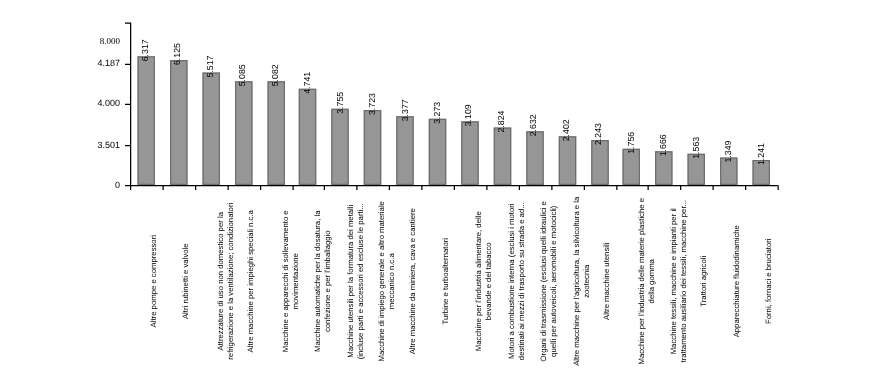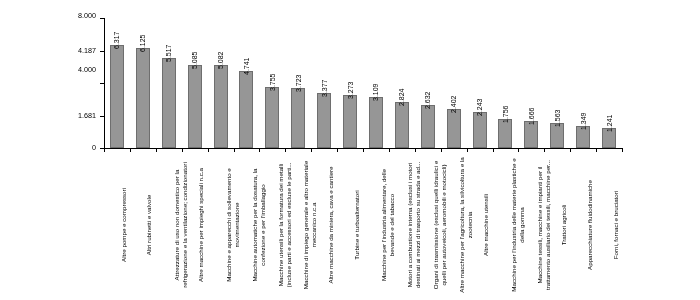--- a/index.html
+++ b/index.html
@@ -108,27 +108,27 @@
 
 <div id="chart-root">
 
   <div id="y-axis-line"></div>
   <div id="x-axis-line"></div>
 
   <div id="y-tick-wrap">
       <div class="y-tick-mark" style="top: 148px;"></div>
       <div class="y-tick-label y-tick-label-pos" style="top: 144px;">0</div>
       <div class="y-tick-mark" style="top: 115.5px;"></div>
-      <div class="y-tick-label y-tick-label-pos" style="top: 111.5px;">1.681</div>
+      <div class="y-tick-label y-tick-label-pos" style="top: 111.5px;">3.501</div>
       <div class="y-tick-mark" style="top: 83px;"></div>
-      <div class="y-tick-label y-tick-label-pos" style="top: 66px;">4.000</div>
+      <div class="y-tick-label y-tick-label-pos" style="top: 79px;">4.000</div>
       <div class="y-tick-mark" style="top: 50.5px;"></div>
       <div class="y-tick-label y-tick-label-pos" style="top: 46.5px;">4.187</div>
       <div class="y-tick-mark" style="top: 18px;"></div>
-      <div class="y-tick-label y-tick-label-pos" style="top: 12px;">8.000</div>
+      <div class="y-tick-label y-tick-label-pos" style="top: 30px; font-family: Liberation Serif, serif;">8.000</div>
     </div>
   <div id="x-ticks">
       <div class="x-tick-mark" style="left: 104px;"></div>
       <div class="x-tick-mark" style="left: 129.9px;"></div>
       <div class="x-tick-mark" style="left: 155.8px;"></div>
       <div class="x-tick-mark" style="left: 181.7px;"></div>
       <div class="x-tick-mark" style="left: 207.6px;"></div>
       <div class="x-tick-mark" style="left: 233.5px;"></div>
       <div class="x-tick-mark" style="left: 259.4px;"></div>
       <div class="x-tick-mark" style="left: 285.3px;"></div>

